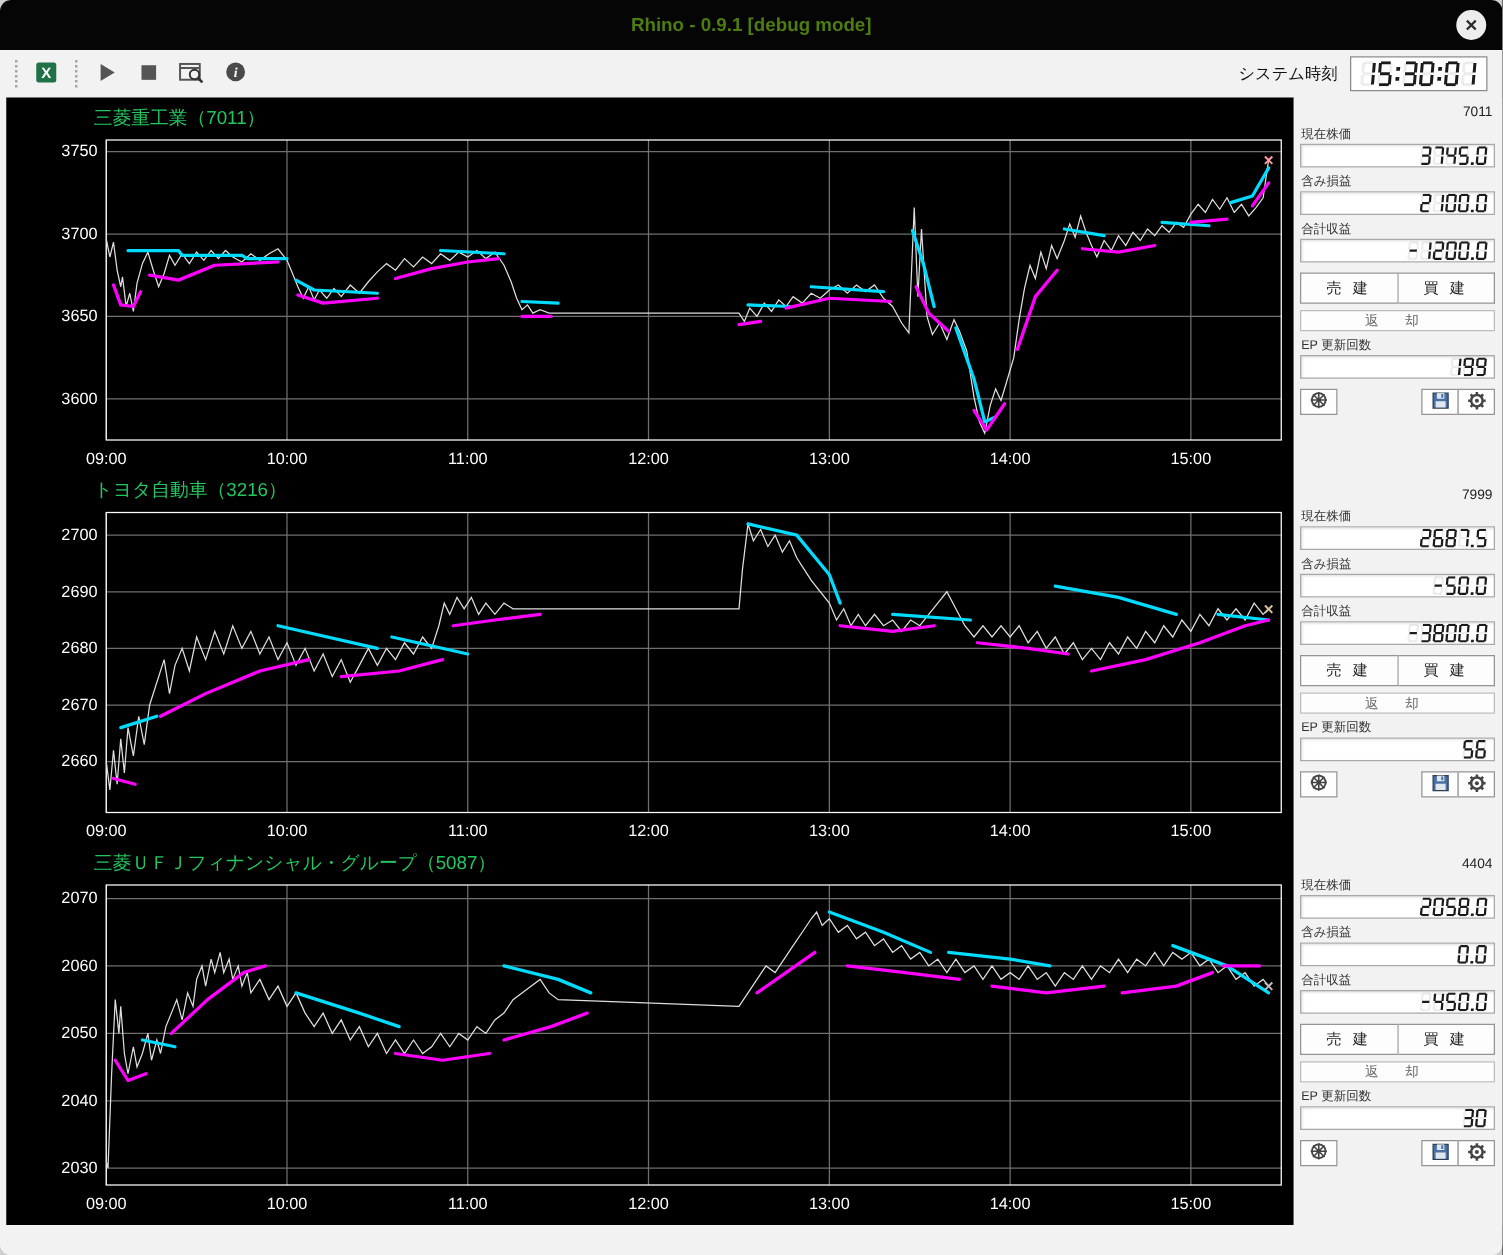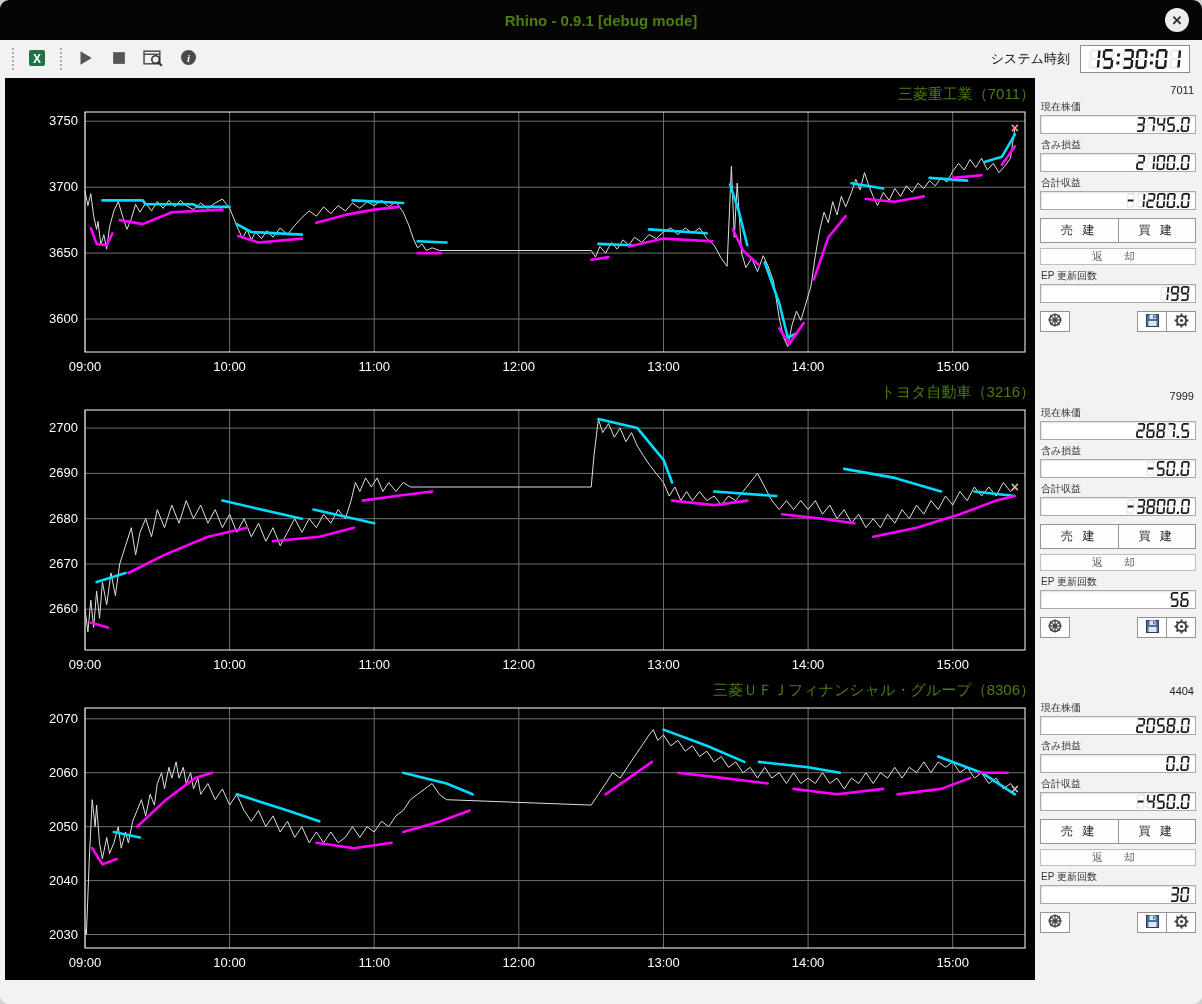--- a/index.html
+++ b/index.html
@@ -15,32 +15,32 @@
   .toolbar { height:38px; background:#f2f2f2; display:flex; align-items:center; padding:0 12px; gap:12px; }
   .tb-btn { background:none; border:none; padding:2px; display:flex; align-items:center; cursor:default; }
   .grip { height:22px; width:2px; border-left:2px dotted #a6a6a6; }
   .toolbar-right { margin-left:auto; display:flex; align-items:center; gap:10px; }
   .clock-label { font-size:13px; color:#111; }
   .clock-box { background:#ffffff; border:1px solid #8a8a8a; padding:3px 6px; display:flex; align-items:center; }
 
   
   .main { display:flex; height:902px; padding-left:5px; background:#f2f2f2; }
   .charts-col { width:1030px; height:902px; background:#000000; padding-top:2px; }
-  .chart-title { color:#4d7c0f; font-size:15px; text-align:right; padding:5px 0 2px 30px; height:26px; }
+  .chart-title { color:#22c55e; font-size:15px; text-align:left; padding:5px 0 2px 70px; height:26px; }
   .chart-svg { display:block; }
 
   
   .sidebar { width:168px; background:#f2f2f2; position:relative; }
   .panel { position:absolute; left:5px; width:156px; }
   .panel1 { top:6px; } .panel2 { top:312px; } .panel3 { top:607px; }
   .code { font-size:11px; color:#222; text-align:right; padding-right:2px; margin-bottom:2px; }
   .field-label { font-size:10px; color:#333; margin:4px 0 1px 1px; }
   .value-box { background:#fff; border:1px solid #a9a9a9; height:19px; display:flex; align-items:center; justify-content:flex-end; padding-right:4px; box-shadow:inset 1px 1px 2px rgba(0,0,0,0.12); }
   .btn-row { display:flex; margin-top:8px; }
-  .trade-btn { flex:1; font-size:12px; color:#222; background:#fdfdfd; border:1px solid #949494; padding:3px 0; letter-spacing:3px; text-align:center; font-family:Liberation Sans, sans-serif; cursor:default; }
+  .trade-btn { flex:1; font-size:12px; color:#222; background:#fdfdfd; border:1px solid #949494; padding:3px 0; letter-spacing:3px; text-align:center; font-family:Liberation Serif, serif; cursor:default; }
   .trade-btn + .trade-btn { border-left:none; }
   .return-btn { display:block; width:100%; margin-top:5px; font-size:11px; color:#666; background:#fdfdfd; border:1px solid #bdbdbd; padding:0 0; letter-spacing:9px; font-family:inherit; cursor:default; }
   .icon-row { display:flex; margin-top:8px; align-items:center; }
   .icon-btn { width:30px; height:21px; background:#fdfdfd; border:1px solid #949494; display:flex; align-items:center; justify-content:center; padding:0; cursor:default; }
   .icon-btn + .icon-btn { margin-left:-1px; }
   .icon-spacer { flex:1; }
   .bottom-strip { height:24px; background:#f2f2f2; }
 </style>
 </head>
 <body>
@@ -243,21 +243,21 @@
             <polyline points="123.4,169.0 159.5,150.9 202.9,132.8 242.0,123.7" fill="none" stroke="#ff00ff" stroke-width="2.6" stroke-linecap="round" stroke-linejoin="round"></polyline>
             <polyline points="268.0,137.3 314.3,132.8 349.0,123.7" fill="none" stroke="#ff00ff" stroke-width="2.6" stroke-linecap="round" stroke-linejoin="round"></polyline>
             <polyline points="357.7,96.6 390.9,92.0 427.1,87.5" fill="none" stroke="#ff00ff" stroke-width="2.6" stroke-linecap="round" stroke-linejoin="round"></polyline>
             <polyline points="667.1,96.6 709.1,101.1 742.3,96.6" fill="none" stroke="#ff00ff" stroke-width="2.6" stroke-linecap="round" stroke-linejoin="round"></polyline>
             <polyline points="777.0,110.2 817.5,114.7 849.4,119.2" fill="none" stroke="#ff00ff" stroke-width="2.6" stroke-linecap="round" stroke-linejoin="round"></polyline>
             <polyline points="868.2,132.8 911.5,123.7 954.9,110.2 991.1,96.6 1009.9,92.0" fill="none" stroke="#ff00ff" stroke-width="2.6" stroke-linecap="round" stroke-linejoin="round"></polyline>
             <text x="1009.9" y="88.0" fill="#d9bf94" font-size="14" font-weight="bold" text-anchor="middle" font-family="Liberation Sans, sans-serif">×</text>
           </svg>
       </div>
       <div class="chart-block">
-        <div class="chart-title">三菱ＵＦＪフィナンシャル・グループ（8306）</div>
+        <div class="chart-title">三菱ＵＦＪフィナンシャル・グループ（5087）</div>
         <svg class="chart-svg" width="1030" height="272">
             <line x1="80.0" y1="6" x2="80.0" y2="246" stroke="#6f6f6f" stroke-width="1"></line>
             <line x1="224.6" y1="6" x2="224.6" y2="246" stroke="#6f6f6f" stroke-width="1"></line>
             <line x1="369.2" y1="6" x2="369.2" y2="246" stroke="#6f6f6f" stroke-width="1"></line>
             <line x1="513.8" y1="6" x2="513.8" y2="246" stroke="#6f6f6f" stroke-width="1"></line>
             <line x1="658.5" y1="6" x2="658.5" y2="246" stroke="#6f6f6f" stroke-width="1"></line>
             <line x1="803.1" y1="6" x2="803.1" y2="246" stroke="#6f6f6f" stroke-width="1"></line>
             <line x1="947.7" y1="6" x2="947.7" y2="246" stroke="#6f6f6f" stroke-width="1"></line>
             <line x1="80" y1="16.8" x2="1020" y2="16.8" stroke="#6f6f6f" stroke-width="1"></line>
             <line x1="80" y1="70.7" x2="1020" y2="70.7" stroke="#6f6f6f" stroke-width="1"></line>

